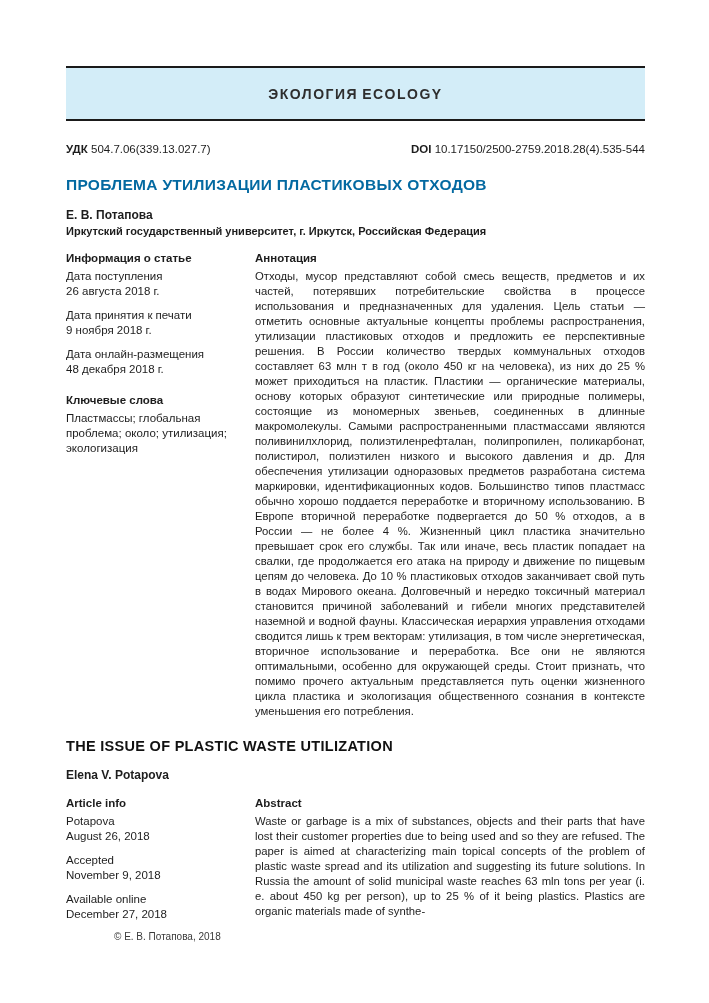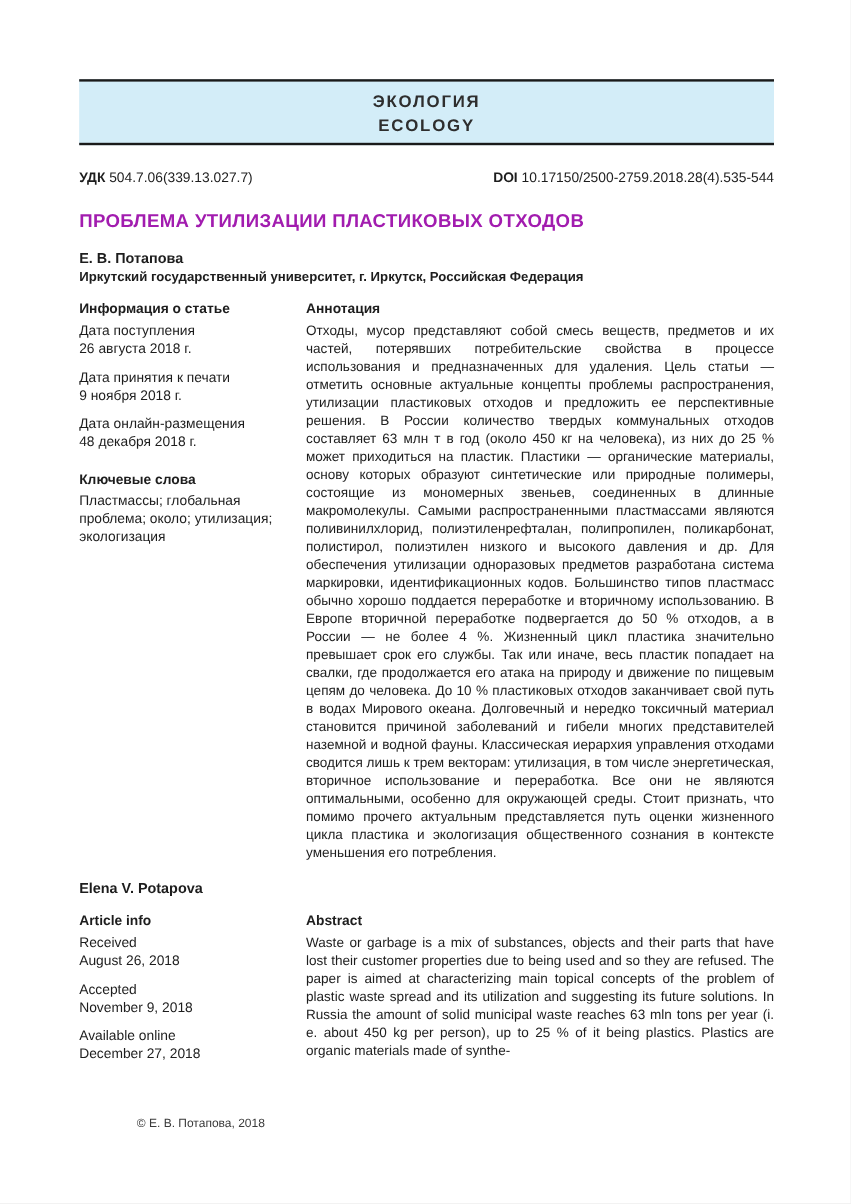--- a/index.html
+++ b/index.html
@@ -17,21 +17,20 @@
   .content { padding: 0 64px 0 66px; }
 
   
   .banner {
     margin-top: 66px;
     height: 55px;
     background: #d3edf8;
     border-top: 2px solid #1a1a1a;
     border-bottom: 2px solid #1a1a1a;
     display: flex;
-    flex-direction: column;
     align-items: center;
     justify-content: center;
     gap: 4px;
   }
   .banner-line {
     font-weight: bold;
     font-size: 14px;
     letter-spacing: 1.5px;
     color: #2e2e2e;
   }
@@ -44,21 +43,21 @@
     font-size: 11.5px;
   }
   .meta-label { font-weight: bold; }
 
   
   .title-ru {
     margin-top: 21px;
     font-size: 15.5px;
     font-weight: bold;
     letter-spacing: 0.3px;
-    color: #a21caf;
+    color: #0369a1;
   }
   .author {
     margin-top: 14px;
     font-size: 12px;
     font-weight: bold;
   }
   .affiliation {
     margin-top: 3px;
     font-size: 11px;
     font-weight: bold;
@@ -156,29 +155,30 @@
         <div class="col-heading keywords-heading">Ключевые слова</div>
         <div class="keywords-text">Пластмассы; глобальная проблема; около; утилизация; экологизация</div>
       </div>
 
       <div>
         <div class="col-heading">Аннотация</div>
         <p class="abstract-text">Отходы, мусор представляют собой смесь веществ, предметов и их частей, потерявших потребительские свойства в процессе использования и предназначенных для удаления. Цель статьи — отметить основные актуальные концепты проблемы распространения, утилизации пластиковых отходов и предложить ее перспективные решения. В России количество твердых коммунальных отходов составляет 63 млн т в год (около 450 кг на человека), из них до 25 % может приходиться на пластик. Пластики — органические материалы, основу которых образуют синтетические или природные полимеры, состоящие из мономерных звеньев, соединенных в длинные макромолекулы. Самыми распространенными пластмассами являются поливинилхлорид, полиэтиленрефталан, полипропилен, поликарбонат, полистирол, полиэтилен низкого и высокого давления и др. Для обеспечения утилизации одноразовых предметов разработана система маркировки, идентификационных кодов. Большинство типов пластмасс обычно хорошо поддается переработке и вторичному использованию. В Европе вторичной переработке подвергается до 50 % отходов, а в России — не более 4 %. Жизненный цикл пластика значительно превышает срок его службы. Так или иначе, весь пластик попадает на свалки, где продолжается его атака на природу и движение по пищевым цепям до человека. До 10 % пластиковых отходов заканчивает свой путь в водах Мирового океана. Долговечный и нередко токсичный материал становится причиной заболеваний и гибели многих представителей наземной и водной фауны. Классическая иерархия управления отходами сводится лишь к трем векторам: утилизация, в том числе энергетическая, вторичное использование и переработка. Все они не являются оптимальными, особенно для окружающей среды. Стоит признать, что помимо прочего актуальным представляется путь оценки жизненного цикла пластика и экологизация общественного сознания в контексте уменьшения его потребления.</p>
       </div>
     </div>
 
+    <h2 class="title-en">THE ISSUE OF PLASTIC WASTE UTILIZATION</h2>
 
     <div class="author">Elena V. Potapova</div>
 
     <div class="cols">
       <div>
         <div class="col-heading">Article info</div>
 
         <div class="date-group">
-          <div class="date-line">Received</div>
+          <div class="date-line">Potapova</div>
           <div class="date-line">August 26, 2018</div>
         </div>
         <div class="date-group">
           <div class="date-line">Accepted</div>
           <div class="date-line">November 9, 2018</div>
         </div>
         <div class="date-group">
           <div class="date-line">Available online</div>
           <div class="date-line">December 27, 2018</div>
         </div>

